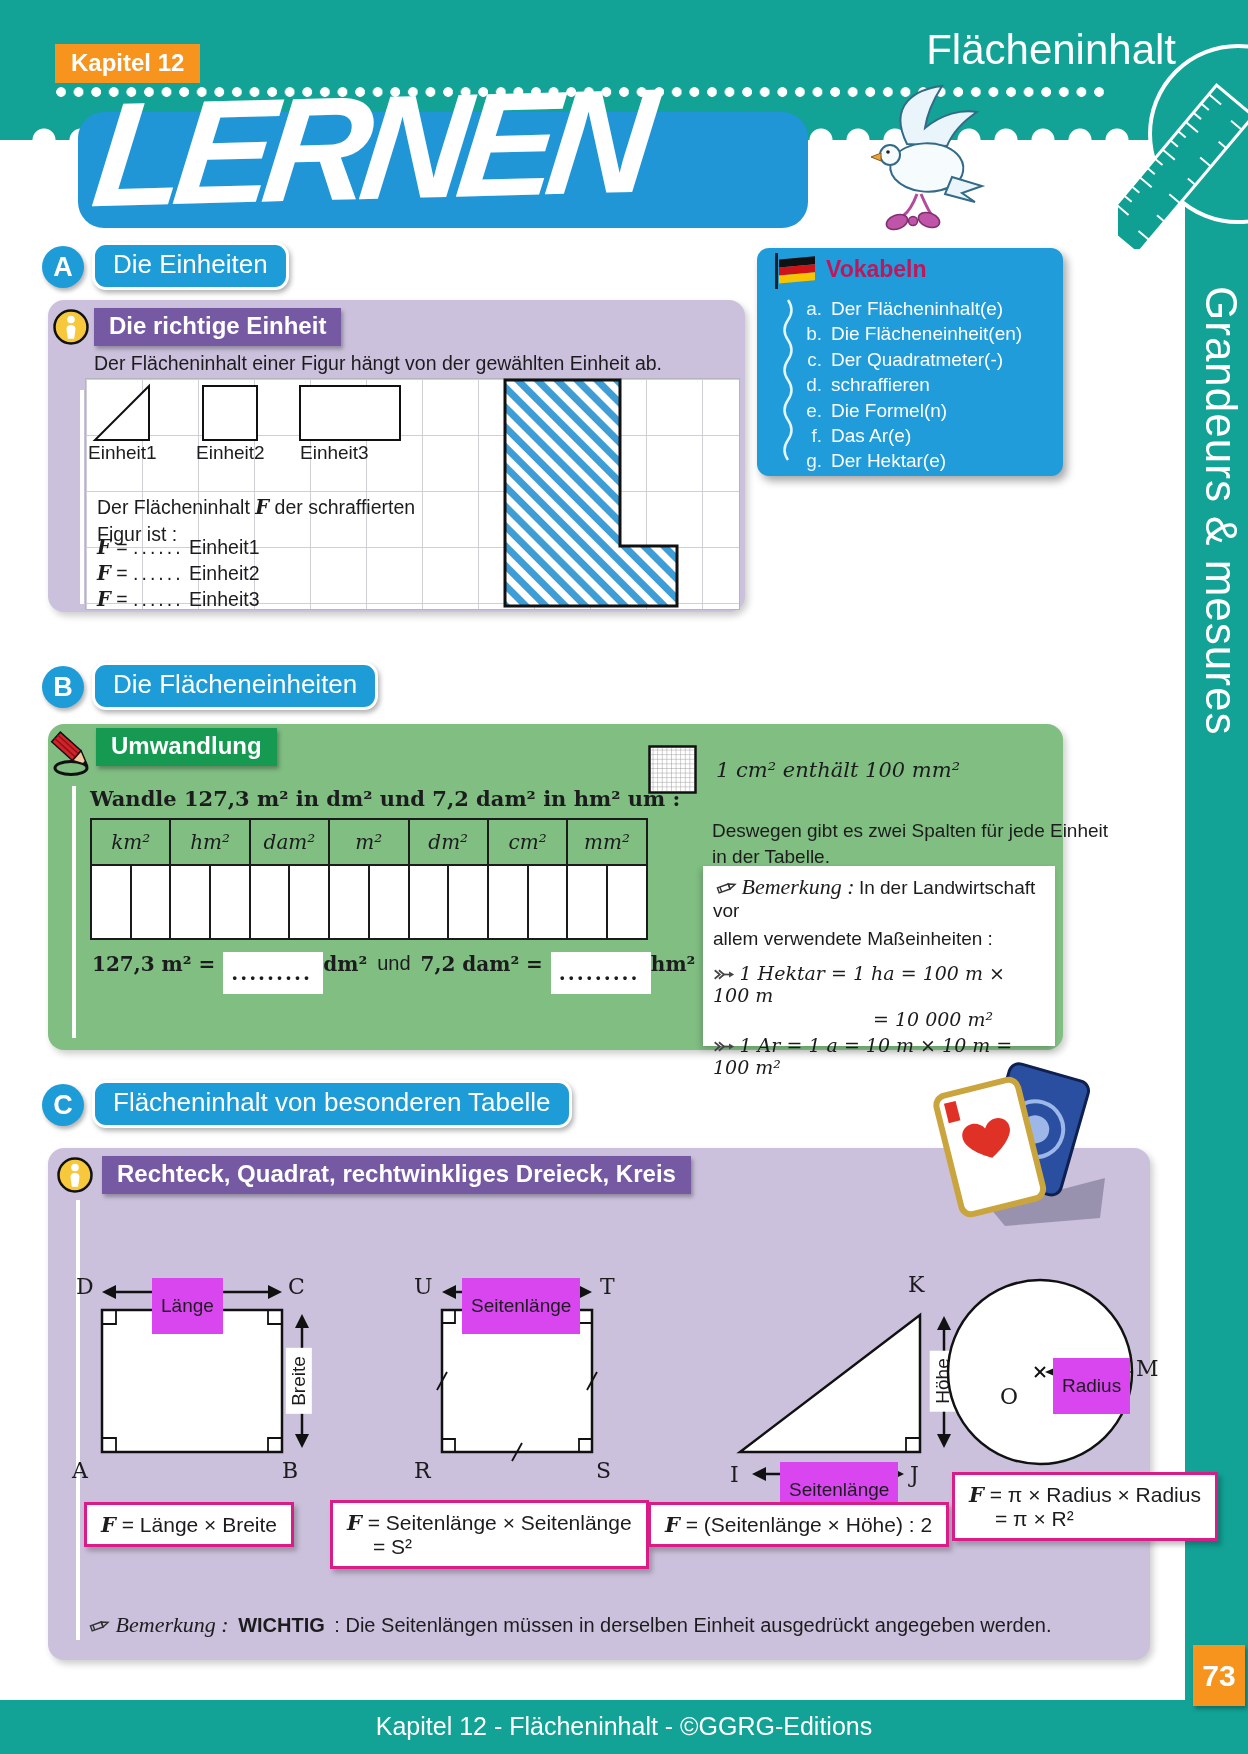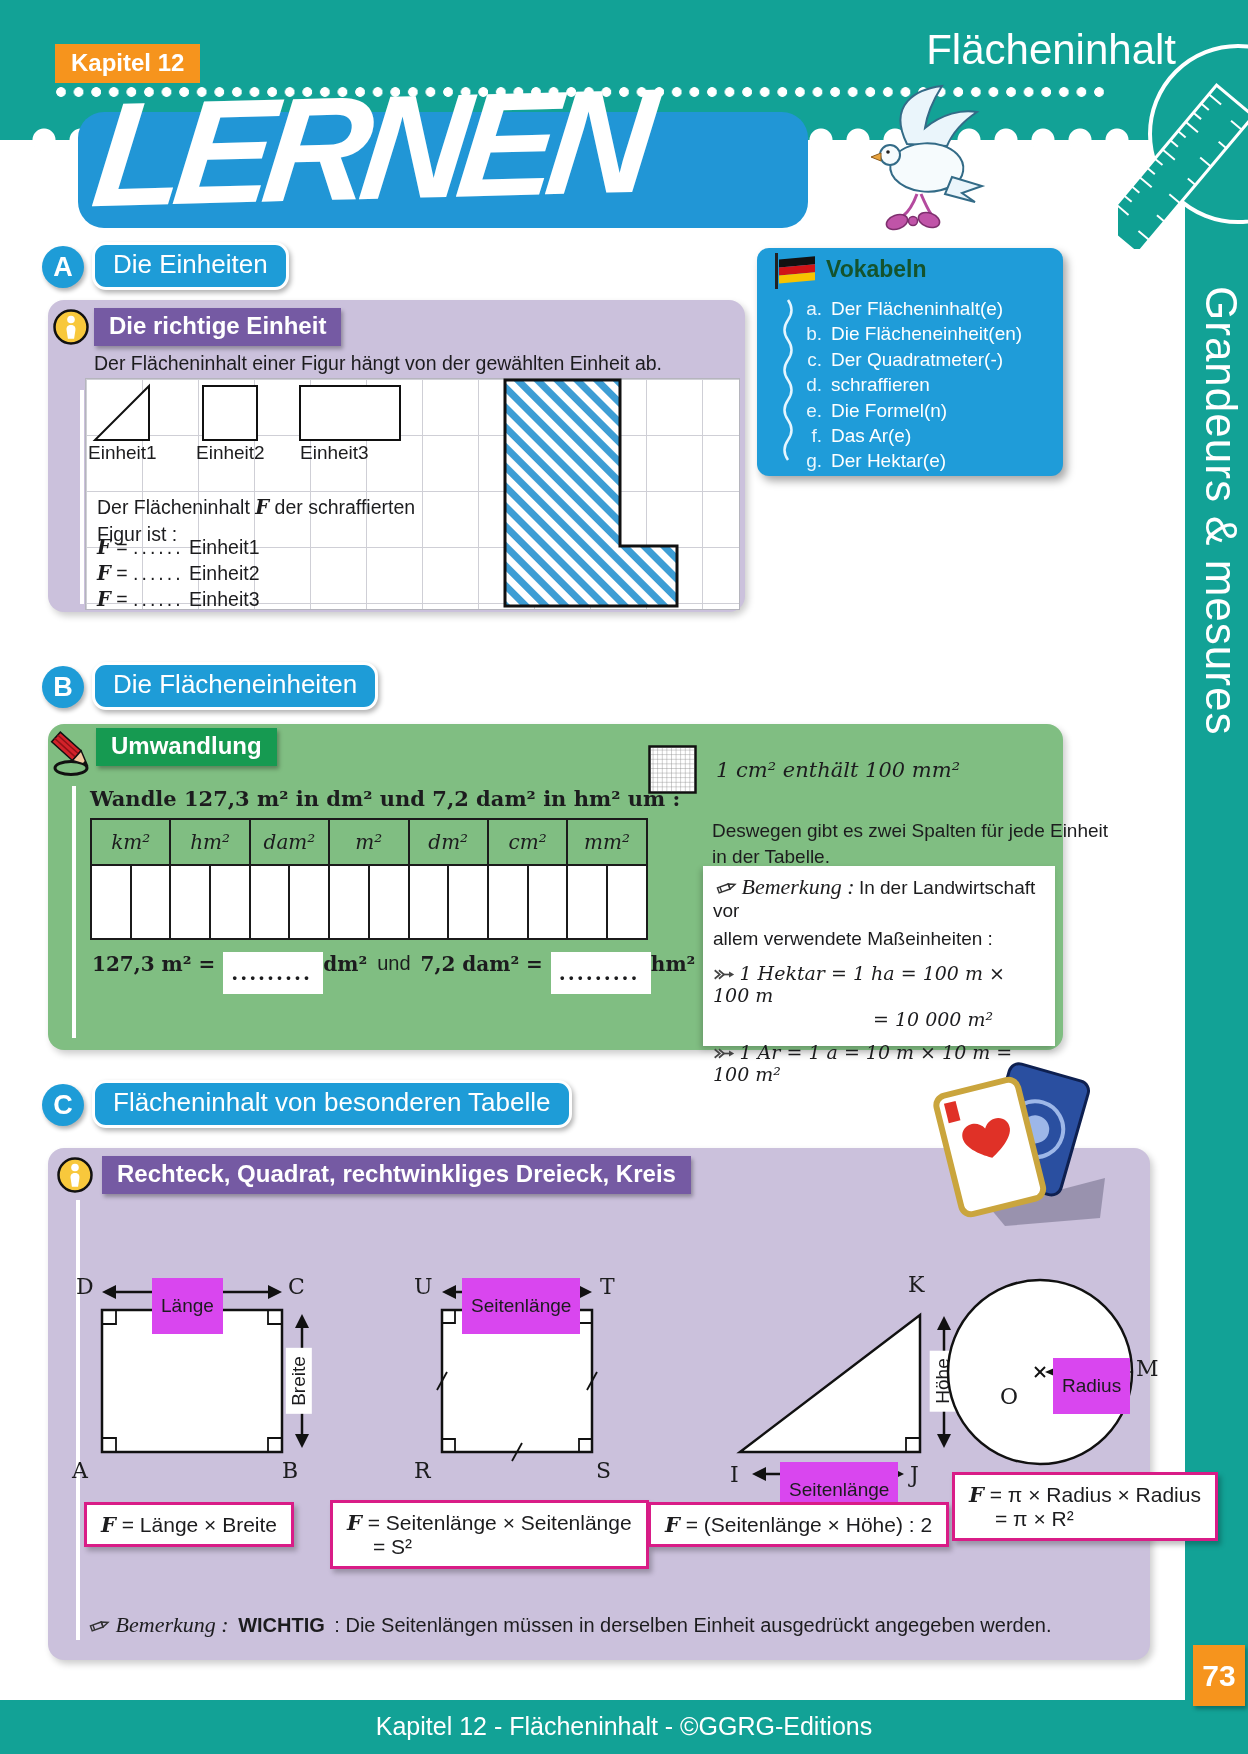--- a/index.html
+++ b/index.html
@@ -41,21 +41,21 @@
          background-size:56px 56px}
   .glabel{font-size:19px}
   .cap{font-size:19.5px;line-height:27px}
   .fline{font-size:19.5px}
   .dots{letter-spacing:3px}
   .sf{font-family:"DejaVu Serif",serif;font-style:italic;font-weight:bold}
   .mi{font-family:"DejaVu Serif",serif;font-style:italic}
   .mb{font-family:"DejaVu Serif",serif;font-weight:bold}
   .vok{left:757px;top:248px;width:306px;height:228px;background:#1F9CD9;border-radius:12px;
        box-shadow:4px 5px 9px rgba(0,0,0,.35)}
-  .vtitle{left:826px;top:256px;font-size:23px;font-weight:bold;color:#14532d}
+  .vtitle{left:826px;top:256px;font-size:23px;font-weight:bold;color:#be185d}
   .vitems{left:800px;top:296px;font-size:19px;line-height:25.4px;color:#fff}
   .vk{display:inline-block;width:22px;margin-right:9px;text-align:right;color:#eaf7ff}
   .tblB{left:90px;top:818px;border-collapse:collapse;table-layout:fixed;width:556px}
   .tblB th{border:2px solid #1b1b1b;height:42px;font-family:"DejaVu Serif",serif;font-style:italic;
            font-weight:normal;font-size:20px}
   .tblB td{border:2px solid #1b1b1b;height:72px;background:#fff;padding:0}
   .ansline{left:92px;top:952px;display:flex;font-size:20px;white-space:nowrap}
   .ansbox{width:100px;height:42px;background:#fff;margin-left:8px;display:flex;align-items:center;
           padding-left:8px;box-sizing:border-box;font-weight:bold;font-family:"DejaVu Serif",serif;letter-spacing:2px}
   .para{font-size:19px;line-height:26px}
@@ -326,21 +326,21 @@
     <div style="font-size:19px;margin-top:6px">allem verwendete Maßeinheiten :</div>
     <div style="margin-top:12px">
       <svg width="22" height="13" viewBox="0 0 26 14" style="vertical-align:-1px">
         <path d="M2,2 L8,7 L2,12 M7,2 L13,7 L7,12" stroke="#444" stroke-width="2" fill="none"></path>
         <line x1="12" y1="7" x2="20" y2="7" stroke="#444" stroke-width="2"></line>
           <polygon points="19,3.5 25,7 19,10.5" fill="#444"></polygon>
       </svg>
       <span class="mi" style="font-size:19px">1 Hektar = 1 ha = 100 m × 100 m</span>
     </div>
     <div class="mi" style="font-size:19px;margin-left:160px;margin-top:2px">= 10 000 m²</div>
-    <div style="margin-top:11px">
+    <div style="margin-top:4px">
       <svg width="22" height="13" viewBox="0 0 26 14" style="vertical-align:-1px">
         <path d="M2,2 L8,7 L2,12 M7,2 L13,7 L7,12" stroke="#444" stroke-width="2" fill="none"></path>
         <line x1="12" y1="7" x2="20" y2="7" stroke="#444" stroke-width="2"></line>
           <polygon points="19,3.5 25,7 19,10.5" fill="#444"></polygon>
       </svg>
       <span class="mi" style="font-size:19px">1 Ar = 1 a = 10 m × 10 m = 100 m²</span>
     </div>
   </div>
 
   <div class="abs seccircle" style="left:42px;top:1084px">C</div>

